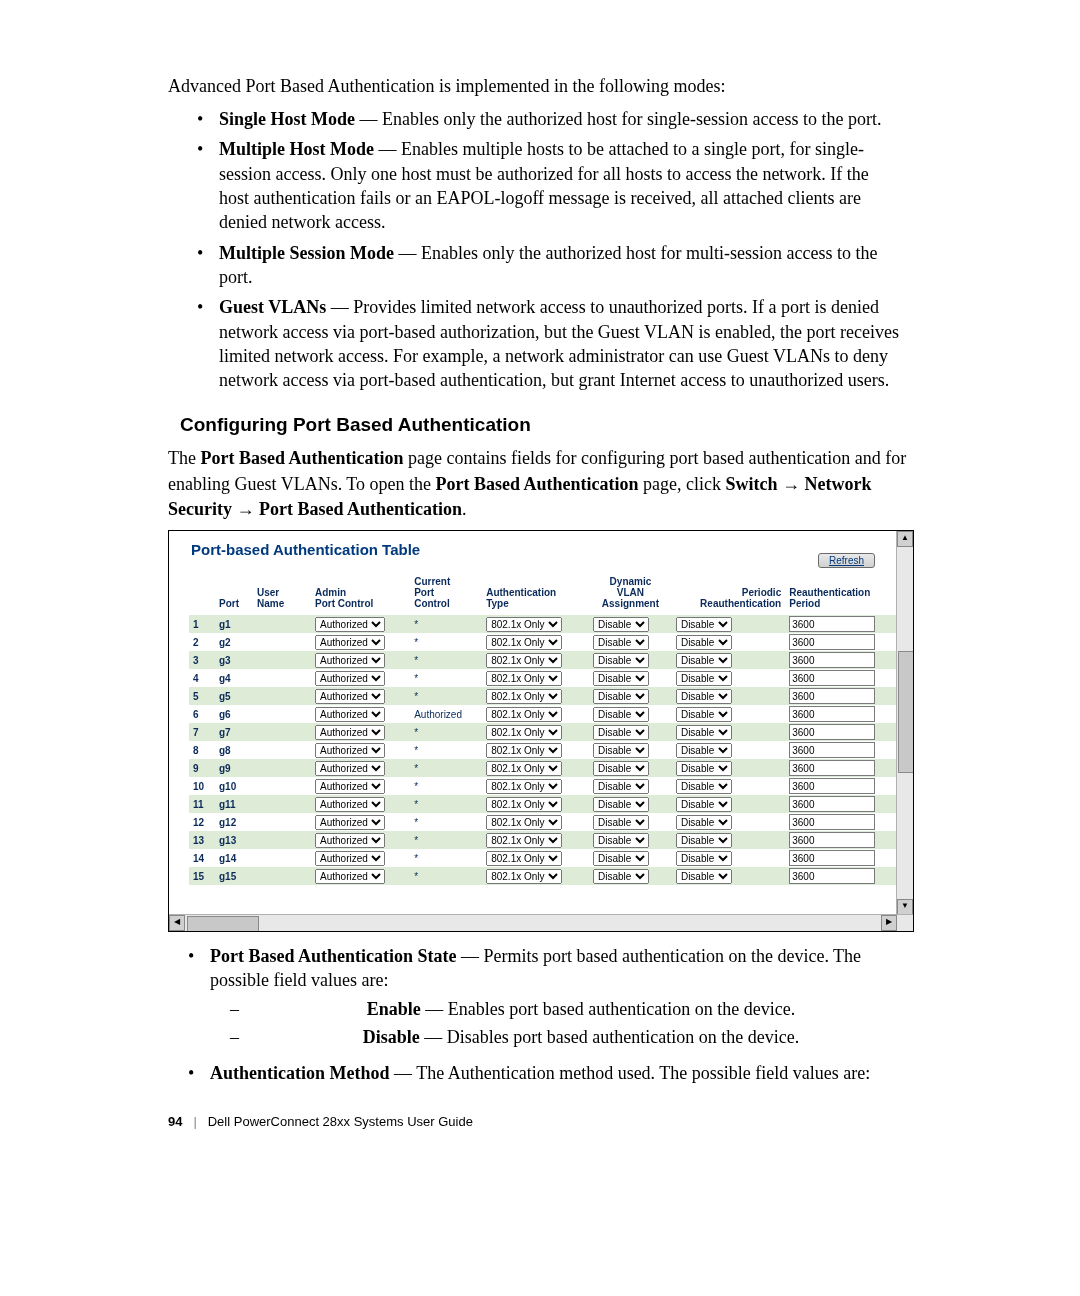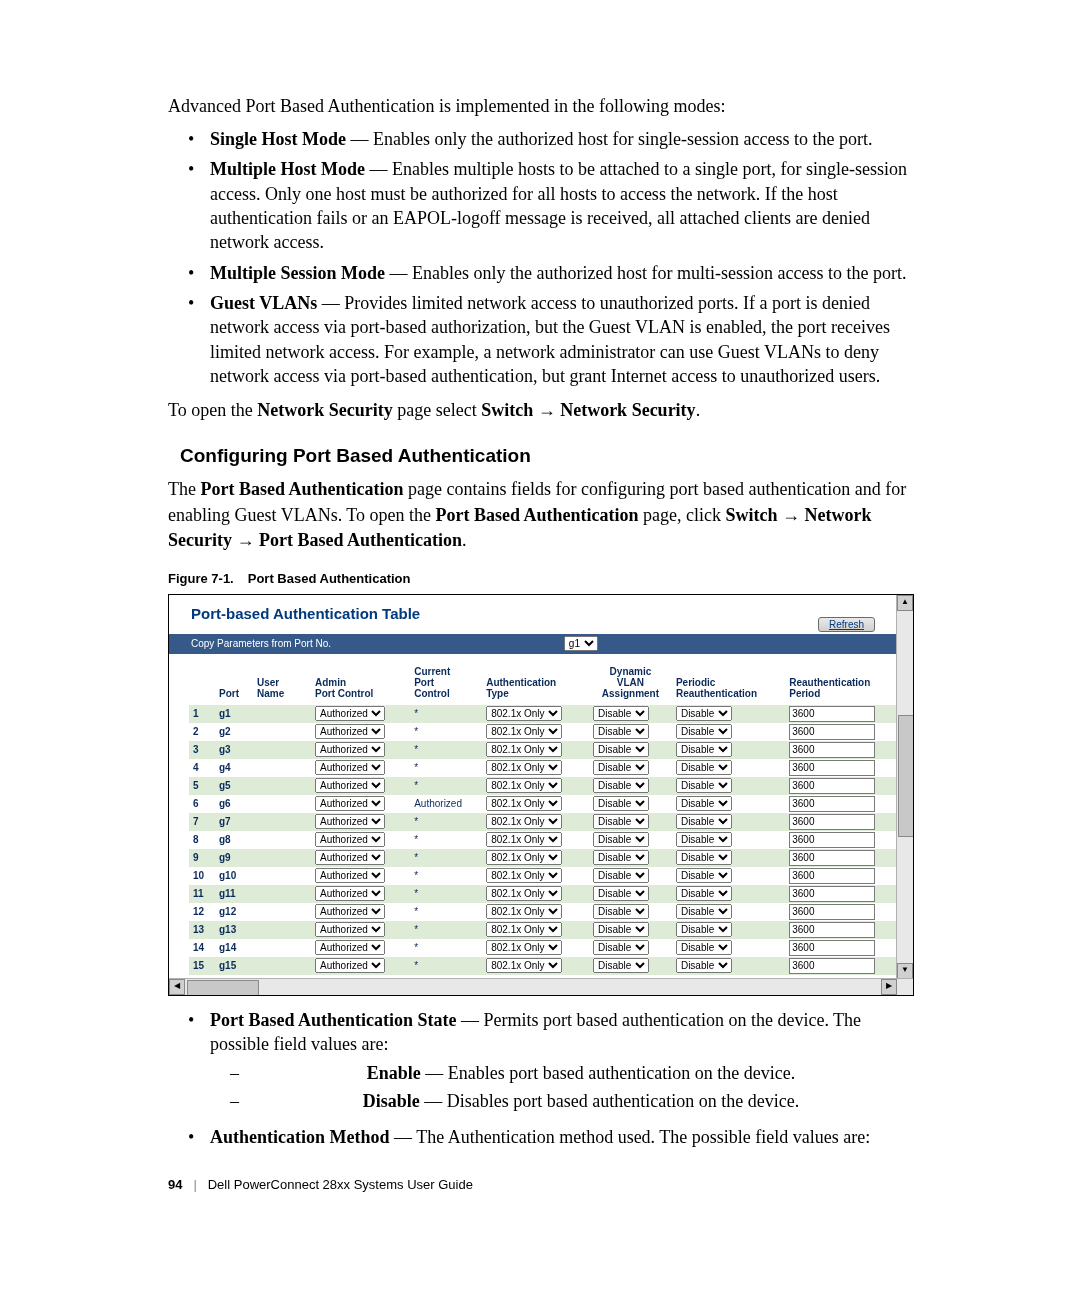--- a/index.html
+++ b/index.html
@@ -5,37 +5,37 @@
   body {
     margin: 0;
     padding: 0;
     font-family: Georgia, 'Times New Roman', serif;
     background: #fff;
     color: #000;
   }
   .page {
     width: 940px;
     margin: 0 auto;
-    padding: 94px 98px 40px 98px;
+    padding: 74px 98px 40px 98px;
     box-sizing: border-box;
   }
   .intro {
     font-size: 18px;
     line-height: 1.4;
     margin-bottom: 8px;
   }
   ul.modes {
     list-style: none;
     padding: 0;
     margin: 0 0 10px 0;
   }
   ul.modes > li {
     position: relative;
     padding-left: 42px;
-    margin: 6px 0;
+    margin: 6px 9px;
     font-size: 18px;
     line-height: 1.35;
   }
   ul.modes > li::before {
     content: "•";
     position: absolute;
     left: 20px;
     top: 0;
     font-size: 18px;
   }
@@ -234,64 +234,52 @@
 
   <div class="intro">Advanced Port Based Authentication is implemented in the following modes:</div>
 
   <ul class="modes">
     <li><span class="bold">Single Host Mode</span><span> — Enables only the authorized host for single-session access to the port.</span></li>
     <li><span class="bold">Multiple Host Mode</span><span> — Enables multiple hosts to be attached to a single port, for single-session access. Only one host must be authorized for all hosts to access the network. If the host authentication fails or an EAPOL-logoff message is received, all attached clients are denied network access.</span></li>
     <li><span class="bold">Multiple Session Mode</span><span> — Enables only the authorized host for multi-session access to the port.</span></li>
     <li><span class="bold">Guest VLANs</span><span> — Provides limited network access to unauthorized ports. If a port is denied network access via port-based authorization, but the Guest VLAN is enabled, the port receives limited network access. For example, a network administrator can use Guest VLANs to deny network access via port-based authentication, but grant Internet access to unauthorized users.</span></li>
   </ul>
 
-  <div class="para">
-    <span>To open the </span><span class="bold">Network Security</span><span> page select </span><span class="bold">Switch → Network Security</span><span>.</span>
-  </div>
 
   <h2 class="section">Configuring Port Based Authentication</h2>
 
   <div class="para">
     <span>The </span><span class="bold">Port Based Authentication</span><span> page contains fields for configuring port based authentication and for enabling Guest VLANs. To open the </span><span class="bold">Port Based Authentication</span><span> page, click </span><span class="bold">Switch → Network Security → Port Based Authentication</span><span>.</span>
   </div>
 
-  <div class="fig-caption">
-    <span>Figure 7-1.</span><span class="gap"></span><span>Port Based Authentication</span>
-  </div>
 
   <div class="shot">
     <div class="shot-inner">
       <div class="shot-title">Port-based Authentication Table</div>
       <button class="shot-refresh">Refresh</button>
 
-      <div class="shot-bar">
-        <span>Copy Parameters from Port No.</span>
-        <select>
-          <option>g1</option>
-        </select>
-      </div>
 
       <div class="tbl-wrap">
         <table class="ports">
           <thead>
             <tr>
               <th></th>
               <th>Port</th>
               <th>User Name</th>
               <th style="white-space:pre;">Admin
 Port Control</th>
               <th style="white-space:pre;">Current
 Port
 Control</th>
               <th style="white-space:pre;">Authentication
 Type</th>
               <th style="white-space:pre;text-align:center;">Dynamic
 VLAN
 Assignment</th>
-              <th style="white-space:pre;">Periodic
+              <th style="white-space:pre;text-align:right;">Periodic
 Reauthentication</th>
               <th style="white-space:pre;">Reauthentication
 Period</th>
               <th style="white-space:pre;">Authorized
 Now</th>
               <th>Select</th>
             </tr>
           </thead>
           <tbody id="ports-body">
               <tr class="odd">

